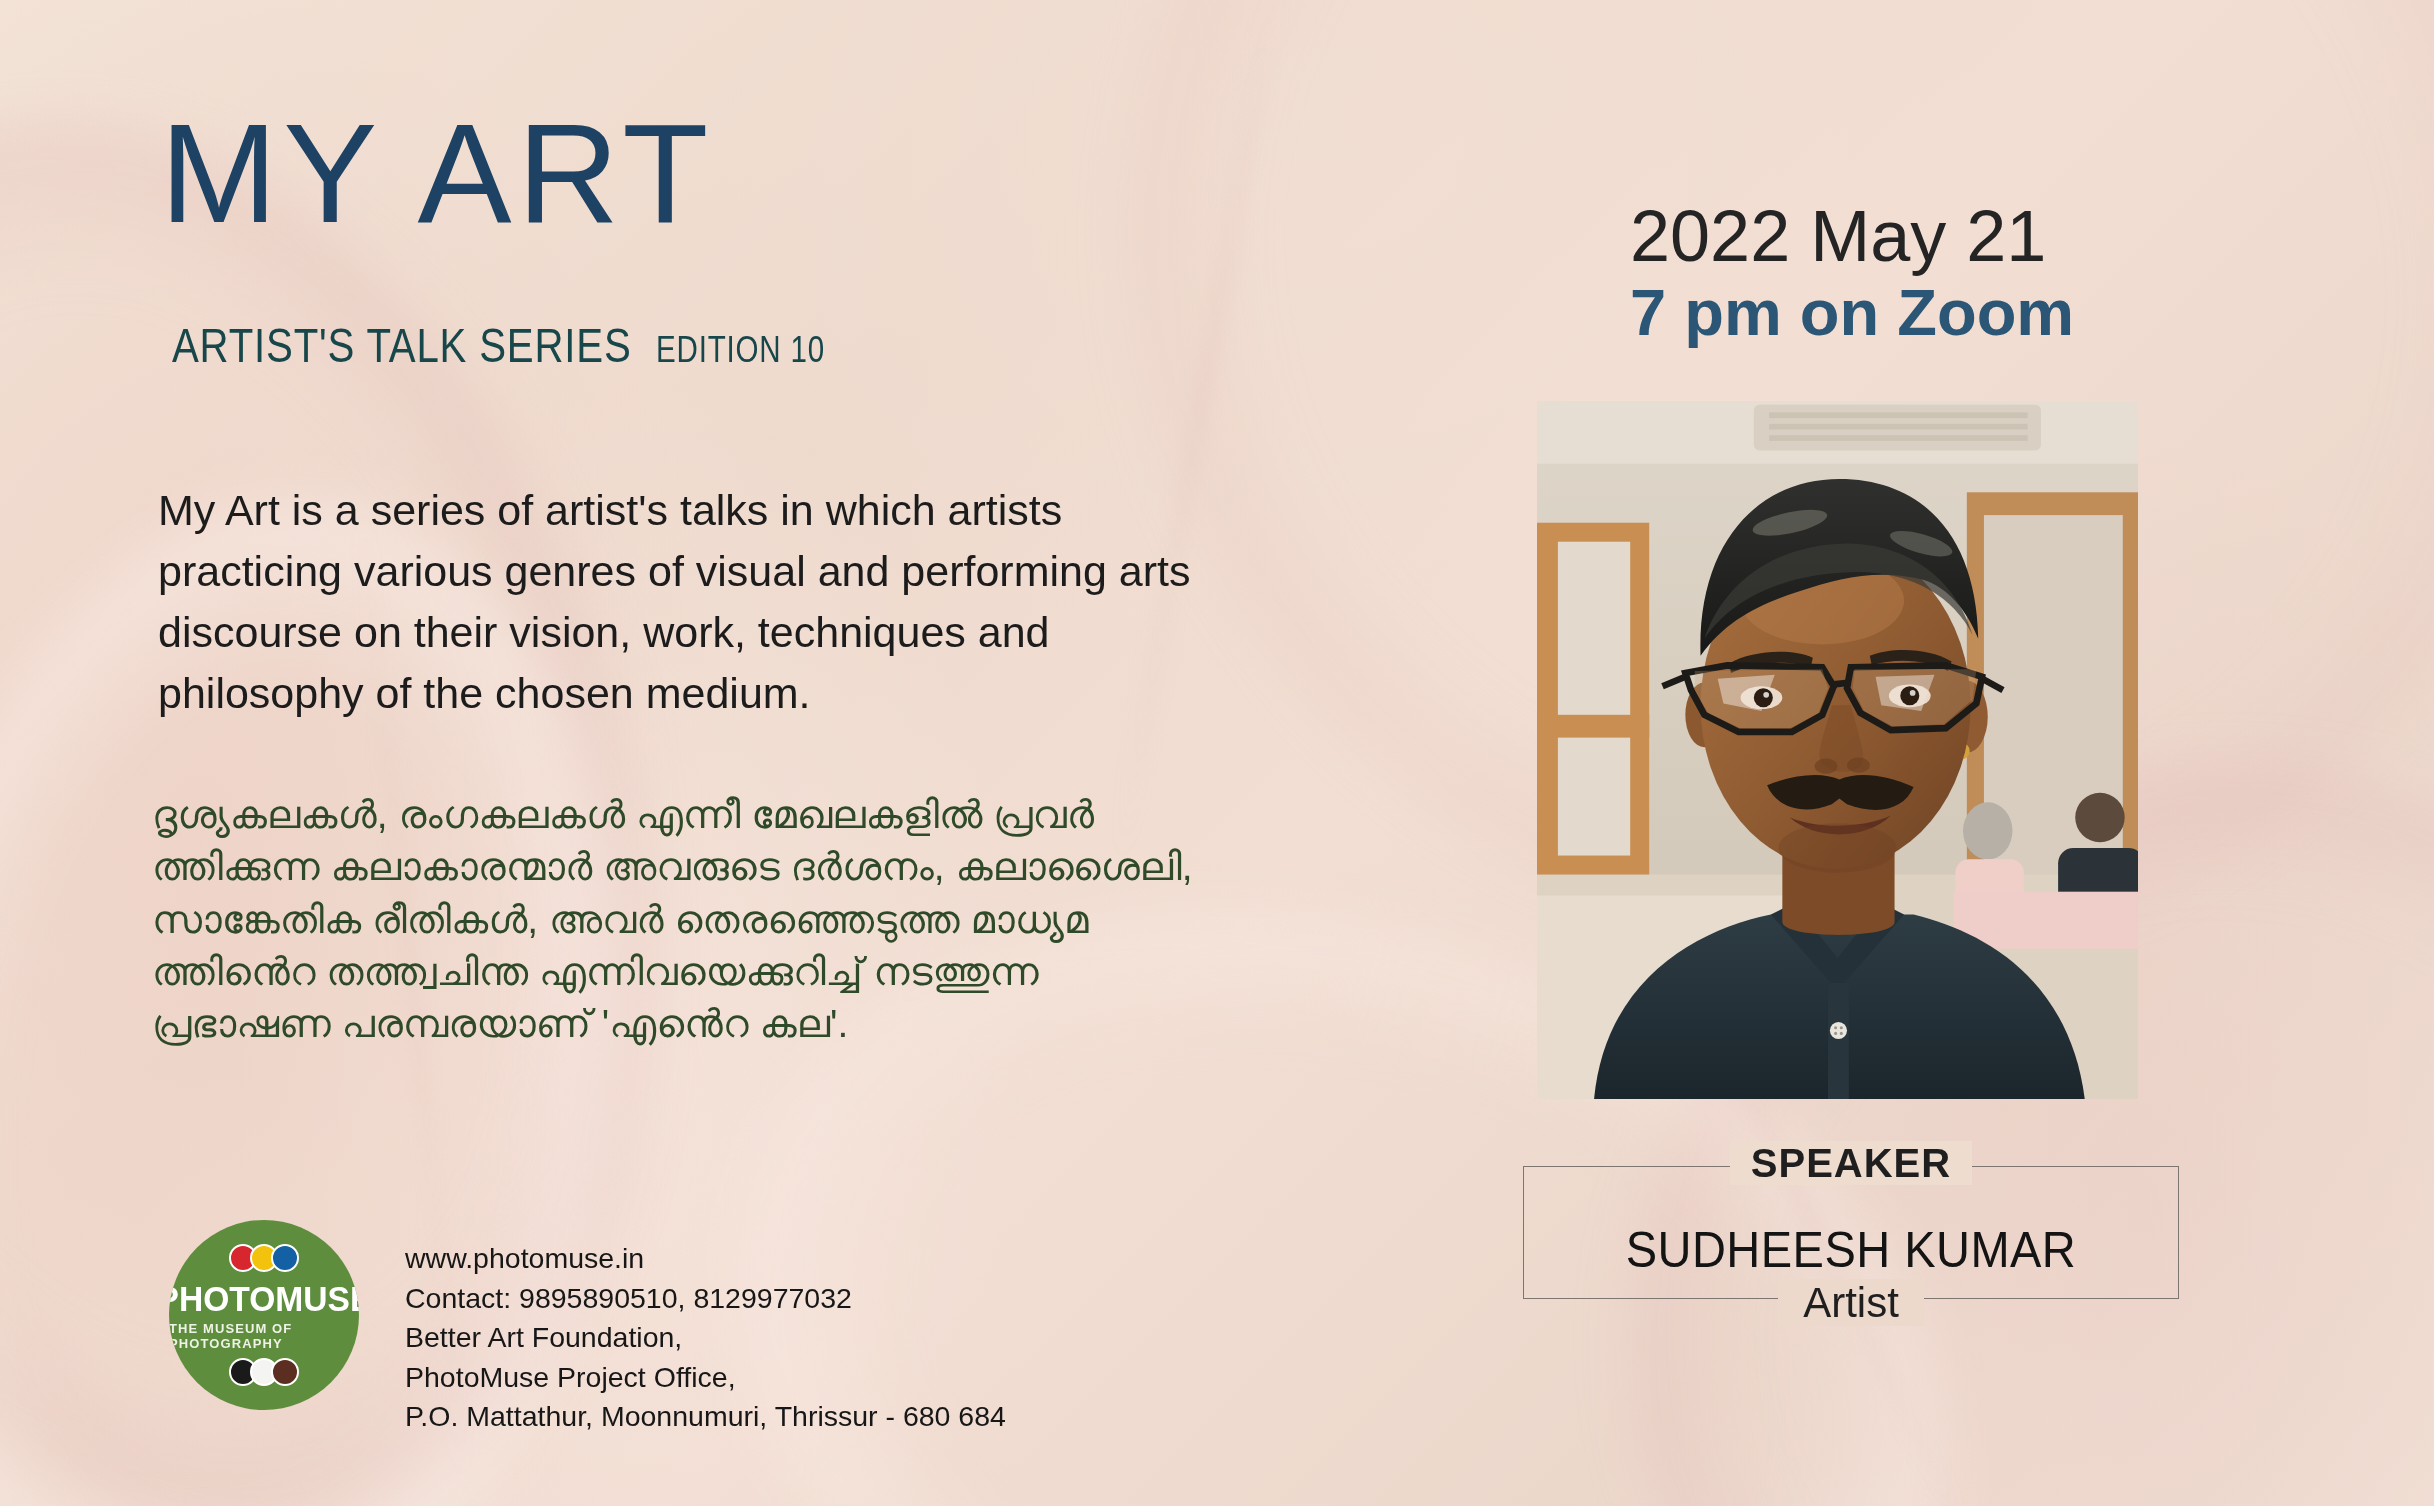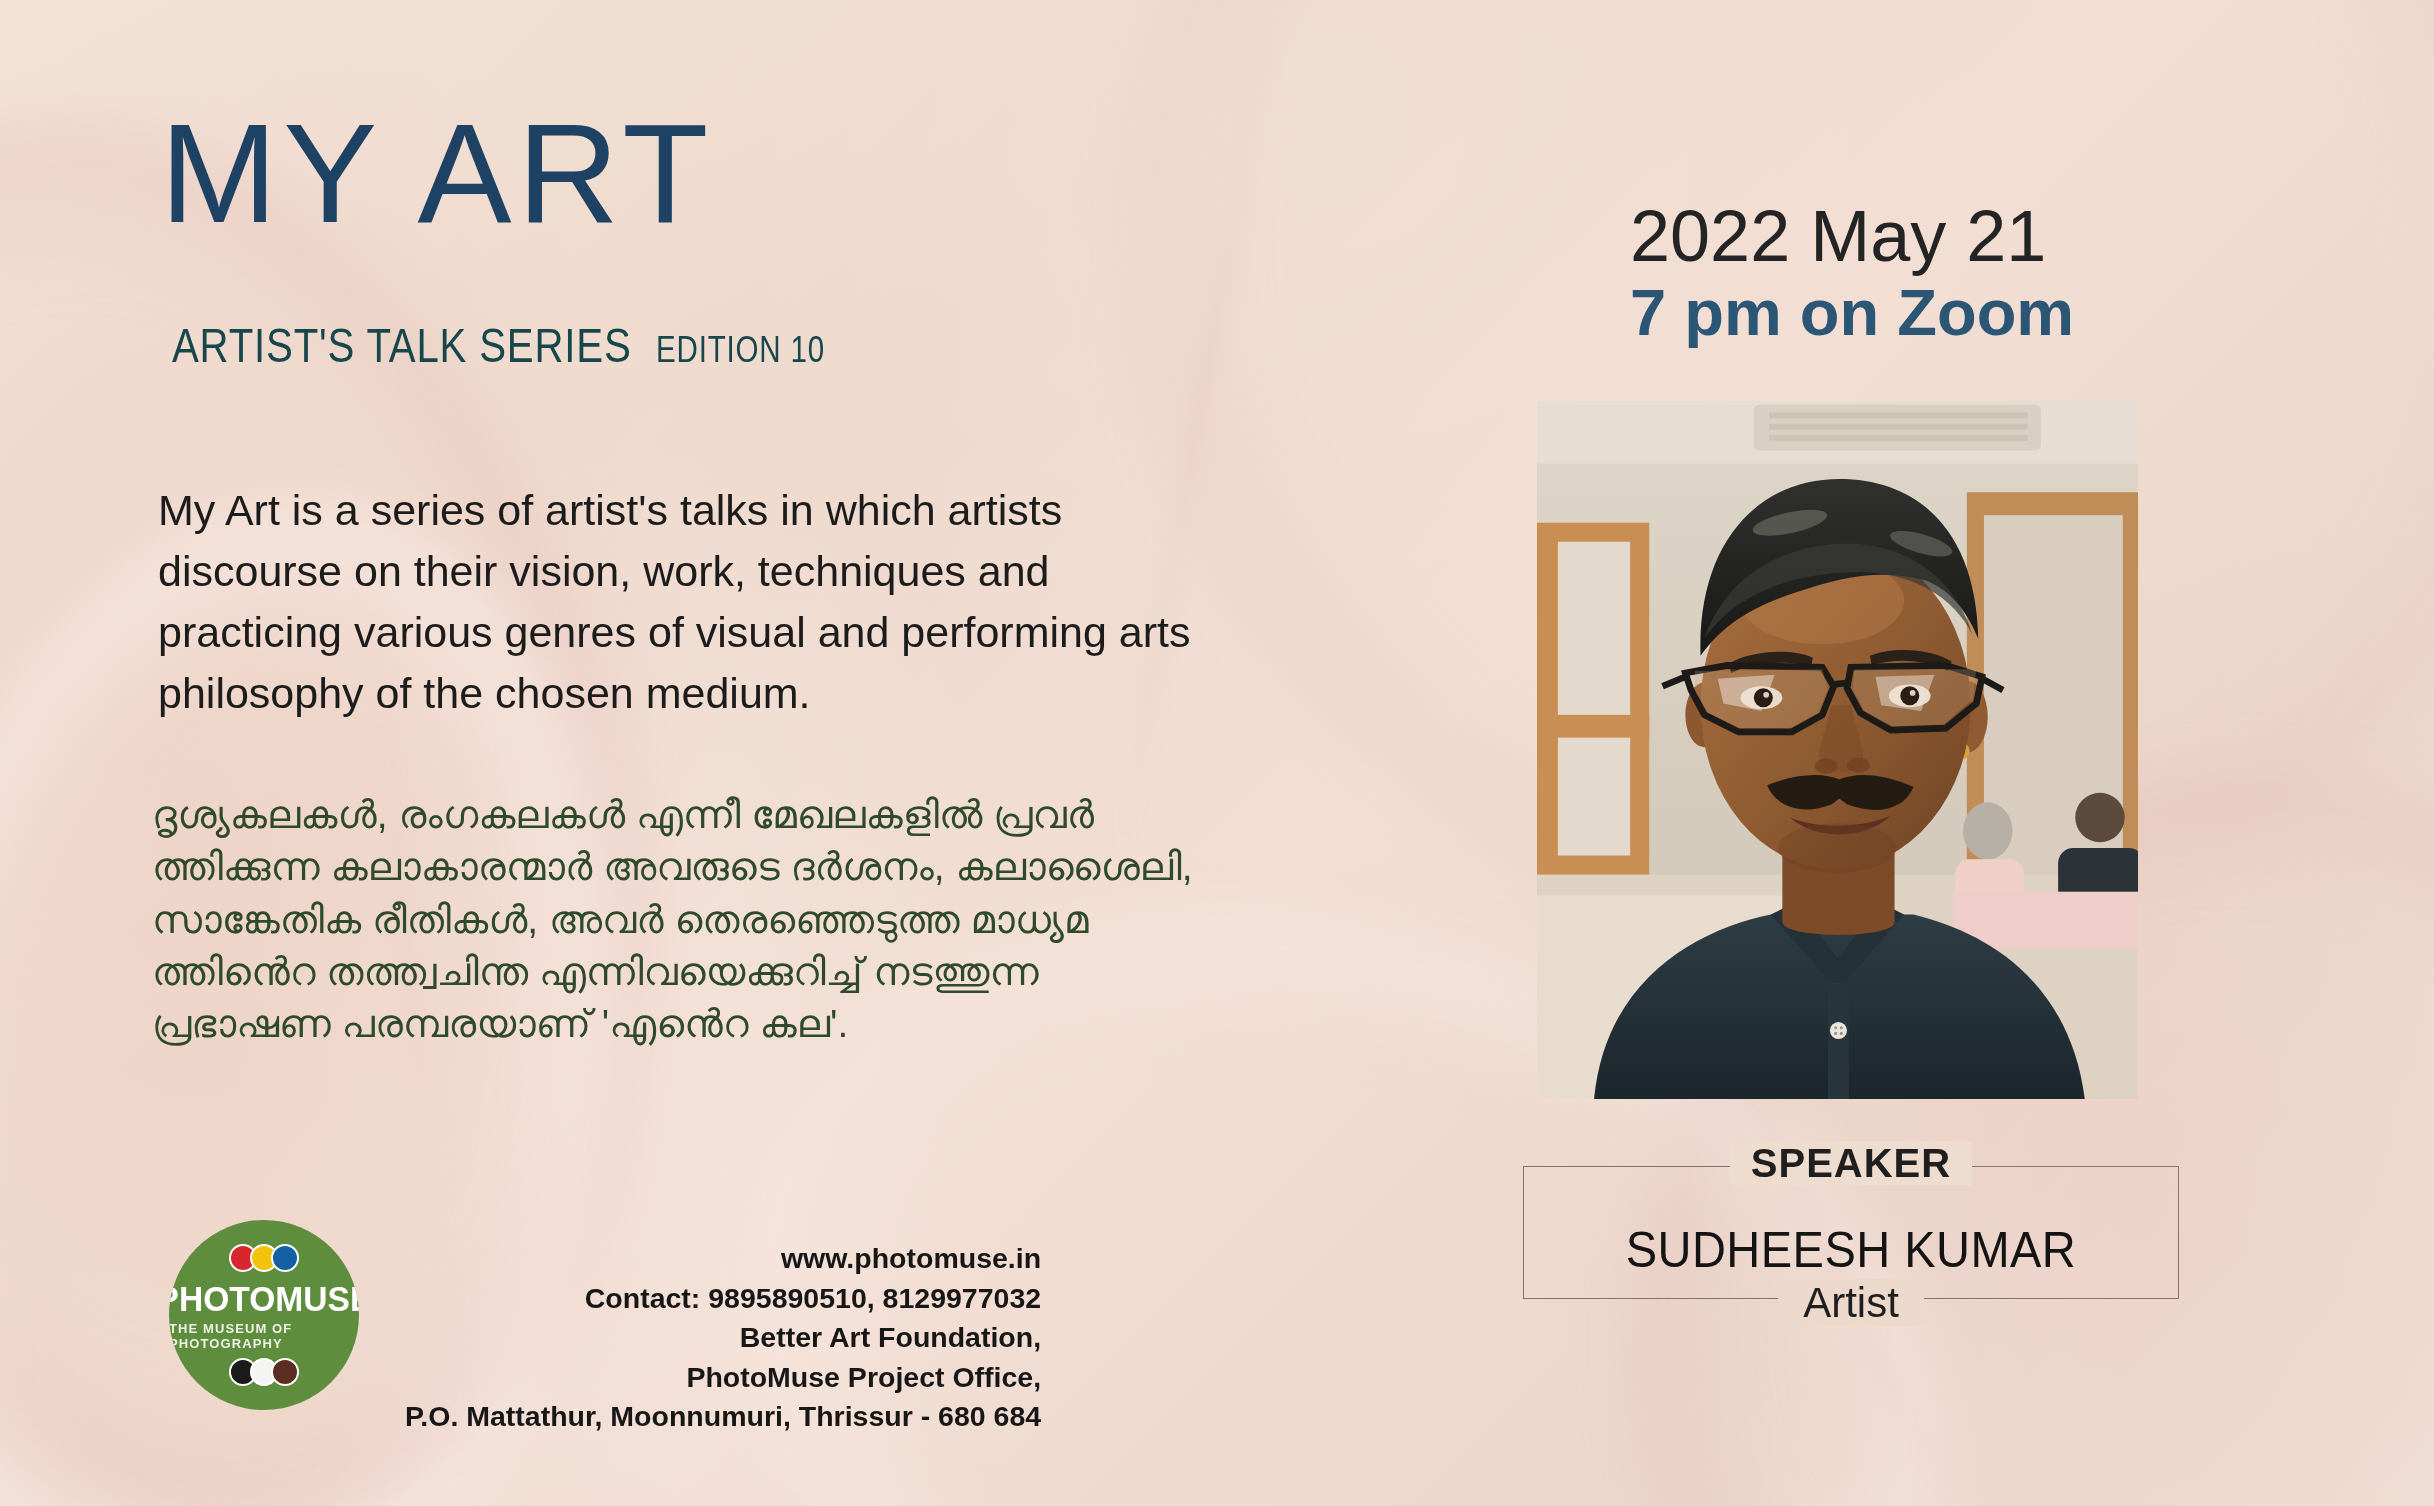--- a/index.html
+++ b/index.html
@@ -182,23 +182,22 @@
     margin-bottom: 6.7px;
   }
 
   
   .contact {
     position: absolute;
     left: 405px; top: 1239px;
     font-size: 28.5px;
     line-height: 1.39;
     color: #171717;
-    font-weight: 700;
+    font-weight: 400;
     white-space: nowrap;
-    text-align: right;
   }
 
   
   .date-line {
     position: absolute;
     left: 1630px; top: 200px;
     font-size: 72px;
     line-height: 1;
     color: #242424;
     font-weight: 400;
@@ -290,22 +289,22 @@
 
   <div class="title-main">MY ART</div>
 
   <div class="title-sub-row">
     <div class="title-sub">ARTIST'S TALK SERIES</div>
     <div class="title-edition">EDITION 10</div>
   </div>
 
   <div class="desc-en">
     <div>My Art is a series of artist's talks in which artists</div>
+    <div>practicing various genres of visual and performing arts</div>
     <div>discourse on their vision, work, techniques and</div>
-    <div>practicing various genres of visual and performing arts</div>
     <div>philosophy of the chosen medium.</div>
   </div>
 
   <div class="desc-ml">
     <div>ദൃശ്യകലകൾ, രംഗകലകൾ എന്നീ മേഖലകളിൽ പ്രവർ</div>
     <div>ത്തിക്കുന്ന കലാകാരന്മാർ അവരുടെ ദർശനം, കലാശൈലി,</div>
     <div>സാങ്കേതിക രീതികൾ, അവർ തെരഞ്ഞെടുത്ത മാധ്യമ</div>
     <div>ത്തിൻെറ   തത്ത്വചിന്ത എന്നിവയെക്കുറിച്ച് നടത്തുന്ന</div>
     <div>പ്രഭാഷണ പരമ്പരയാണ് 'എൻെറ കല'.</div>
   </div>

